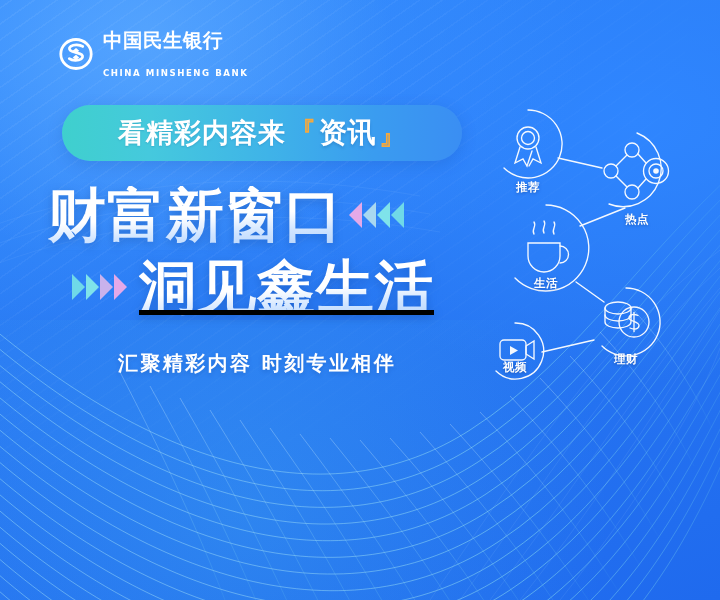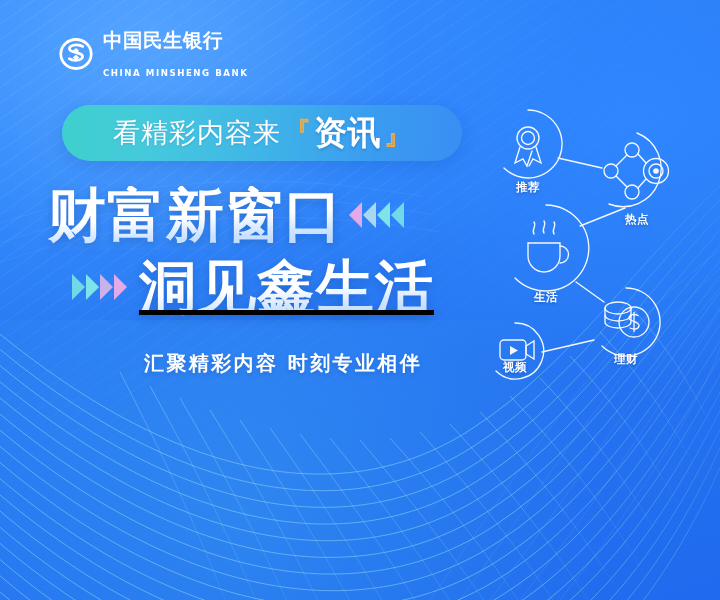--- a/index.html
+++ b/index.html
@@ -96,35 +96,35 @@
     box-shadow: 0 4px 16px rgba(10,60,150,0.18);
     display: flex;
     align-items: center;
     justify-content: center;
     gap: 3px;
     overflow: hidden;
   }
   .pill-text {
     color: #ffffff;
     font-size: 27px;
-    font-weight: 400;
+    font-weight: 700;
     letter-spacing: 1px;
     text-shadow: 0 1px 2px rgba(0,60,130,0.18);
   }
   .pill-brk {
     color: #f7a93c;
     font-size: 27px;
     font-weight: 700;
     position: relative;
     top: -1px;
   }
   .pill-brk.right { top: 2px; }
   .pill-key {
     color: #ffffff;
-    font-size: 33px;
+    font-size: 28px;
     font-weight: 700;
     letter-spacing: 0.5px;
     text-shadow: 0 2px 3px rgba(0,60,130,0.22);
   }
 
   
   .headline1 {
     position: absolute;
     left: 48px; top: 186px;
     display: flex;
@@ -163,21 +163,20 @@
   
   .subtitle {
     position: absolute;
     left: 118px; top: 350px;
     color: #ffffff;
     font-size: 20px;
     font-weight: 700;
     letter-spacing: 2.4px;
     white-space: nowrap;
     text-shadow: 0 2px 4px rgba(8,50,130,0.22);
-    margin-left: 26px;
   }
 
   
   .icon-net {
     position: absolute;
     left: 470px; top: 96px;
     width: 250px; height: 300px;
   }
   .icon-net svg { display:block; width:250px; height:300px; }
   .node-label {
@@ -380,18 +379,18 @@
           <path d="M45,227 A28,28 0 1,1 26,275" stroke-width="1.35"></path>
           <rect x="30" y="244" width="26" height="20" rx="4"></rect>
           <path d="M56,250 L64,245 L64,263 L56,258 Z"></path>
           <path d="M40,250 L48,254.5 L40,259 Z" fill="#ffffff" stroke="none"></path>
         </g>
       </g>
     </svg>
 
     <span class="node-label" style="left:58px; top:84px;">推荐</span>
     <span class="node-label" style="left:167px; top:116px;">热点</span>
-    <span class="node-label" style="left:76px; top:194px;">生活</span>
+    <span class="node-label" style="left:76px; top:180px;">生活</span>
     <span class="node-label" style="left:156px; top:256px;">理财</span>
     <span class="node-label" style="left:45px; top:264px;text-align:right;">视频</span>
   </div>
 
 </div>
 
 </body></html>

